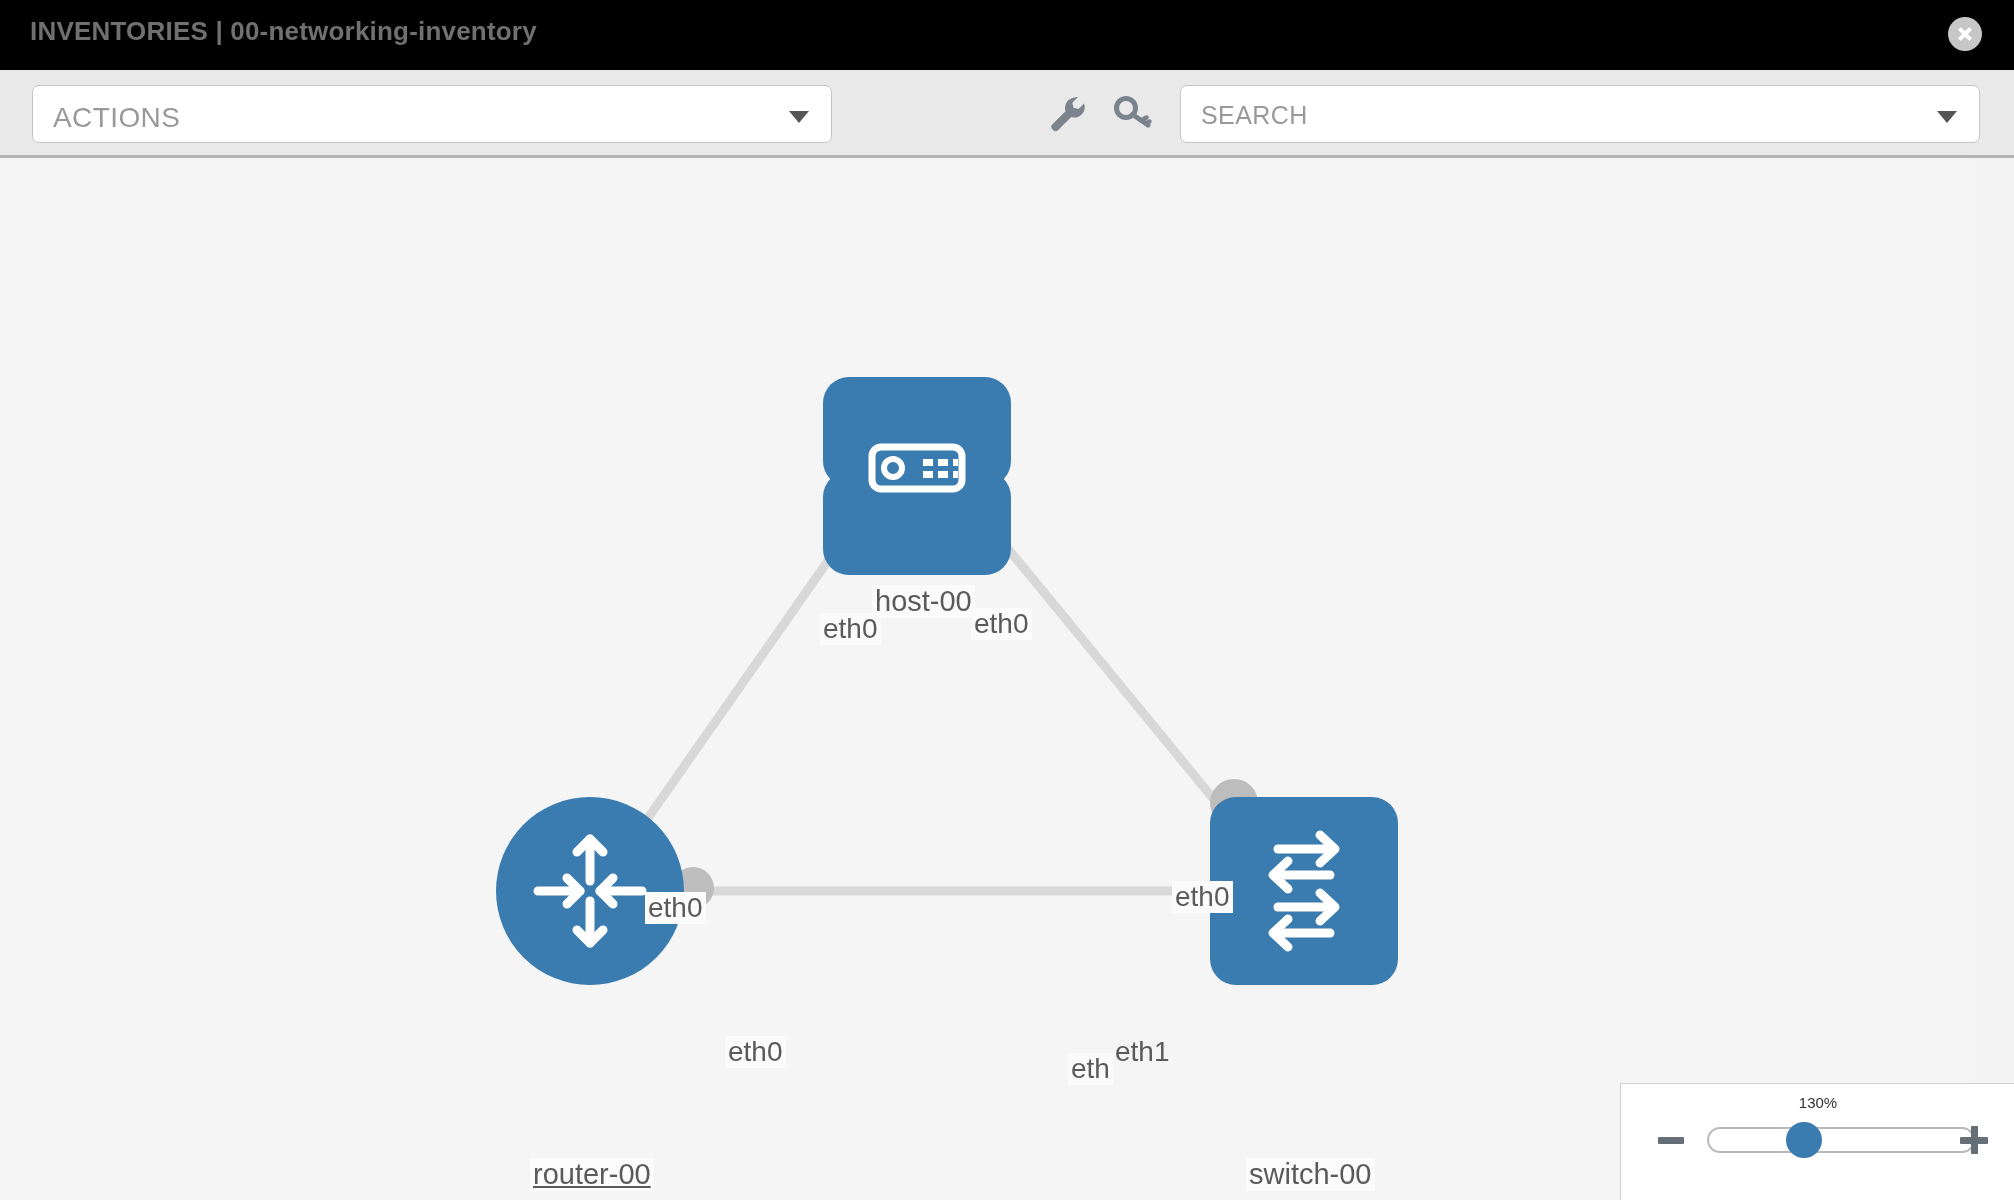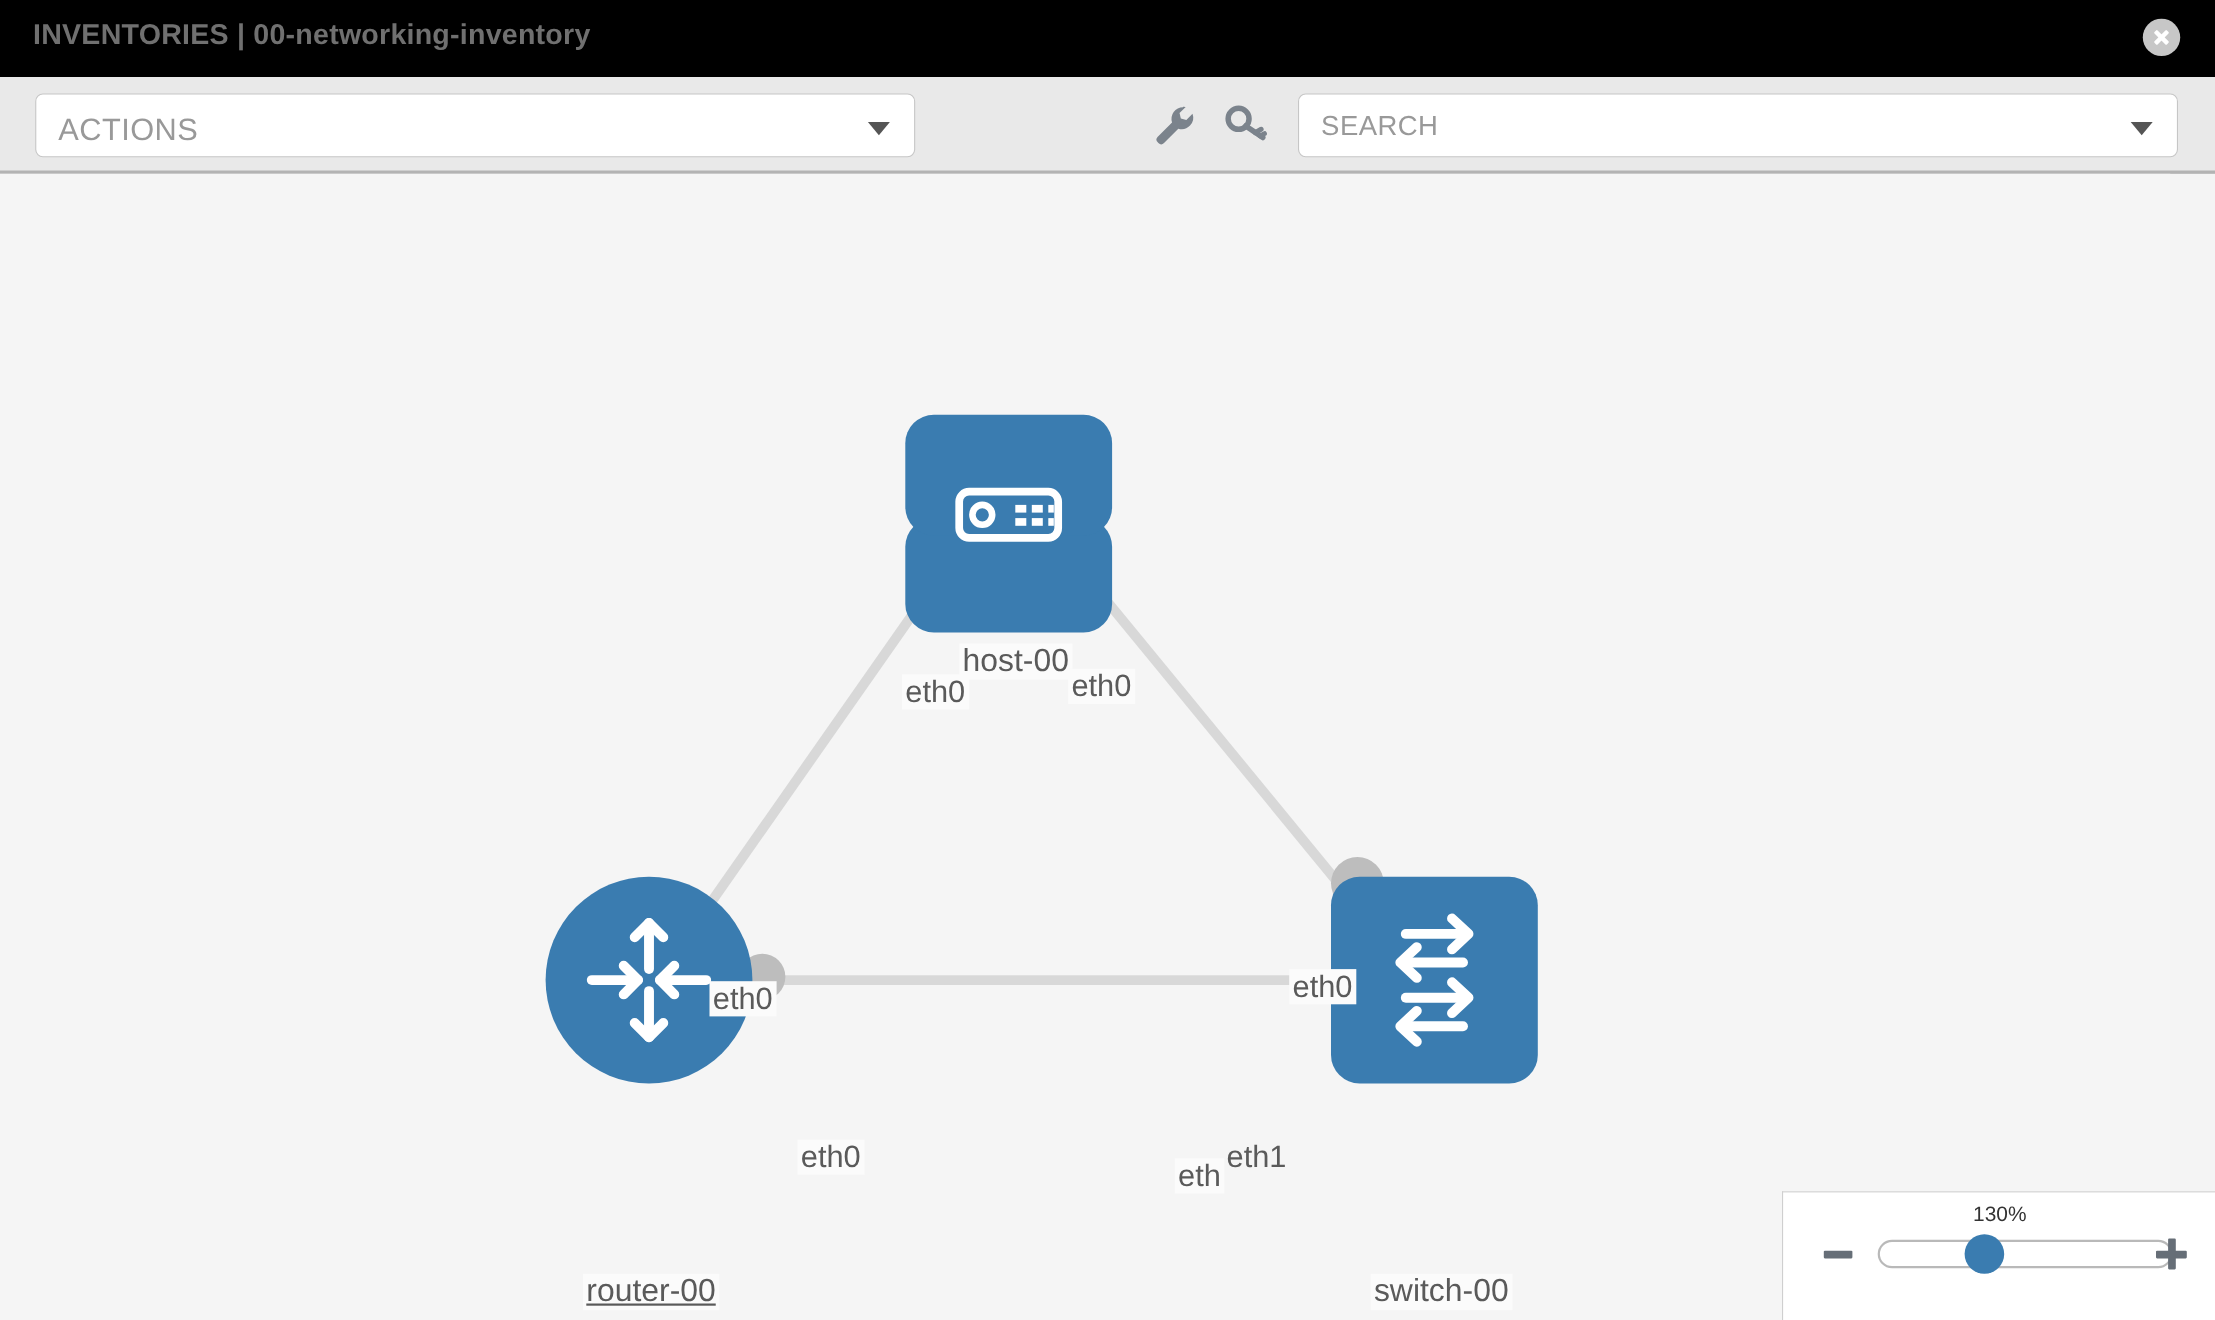--- a/index.html
+++ b/index.html
@@ -179,21 +179,21 @@
     border-left: 1px solid #cfcfcf;
     border-top: 1px solid #cfcfcf;
     box-sizing: border-box;
   }
   .zoom-level {
     position: absolute;
     top: 10px;
     left: 0;
     width: 394px;
     text-align: center;
-    font-size: 19px;
+    font-size: 15px;
     color: #333333;
   }
   .zoom-minus {
     position: absolute;
     left: 37px;
     top: 53px;
     width: 26px;
     height: 7px;
     background: #666e77;
     border-radius: 1px;

